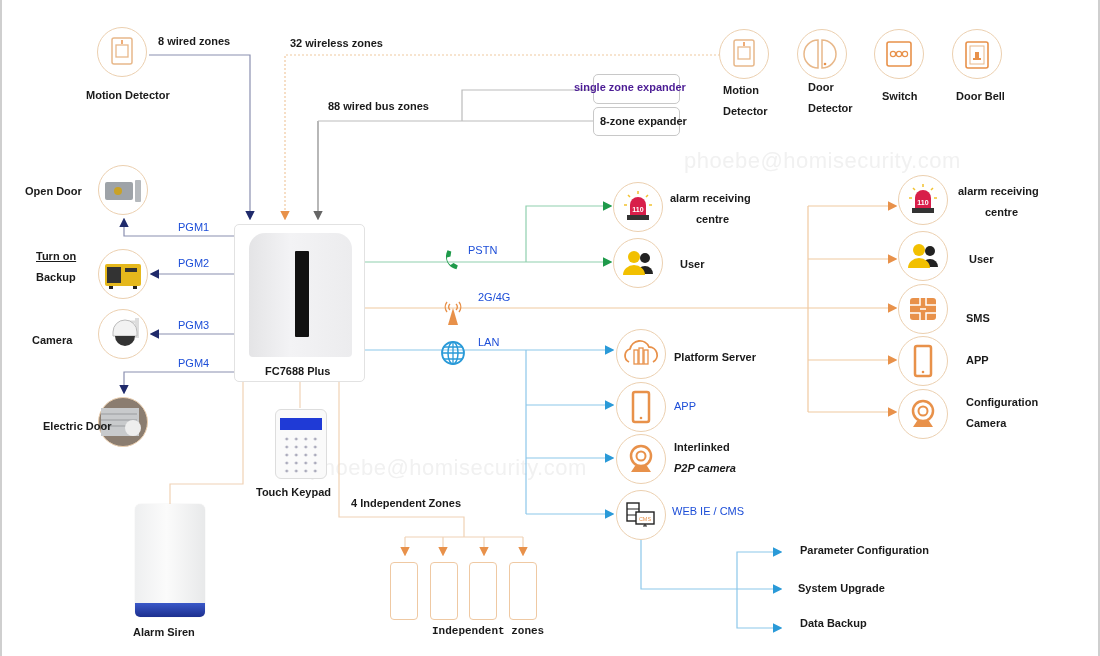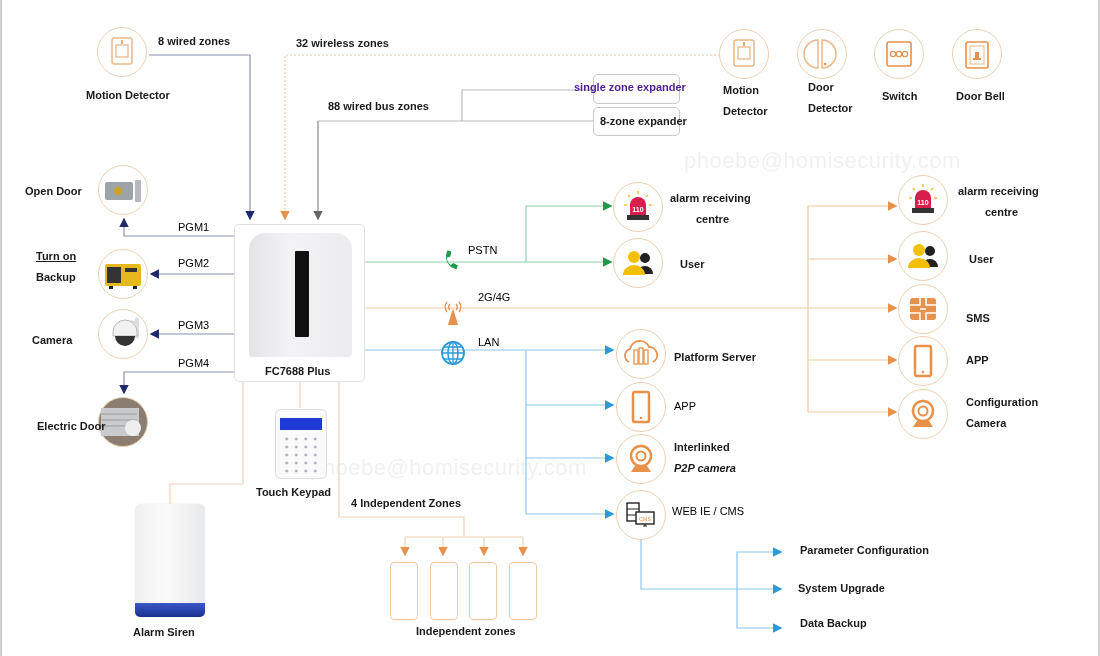--- a/index.html
+++ b/index.html
@@ -1,20 +1,20 @@
 <!DOCTYPE html>
 <html><head>
 <meta charset="utf-8">
 <style>
   html,body{margin:0;padding:0;background:#ffffff;}
   body{width:1100px;height:656px;position:relative;overflow:hidden;font-family:"Liberation Sans",sans-serif;}
   #frame{position:absolute;left:0;top:0;width:1100px;height:656px;border-left:2px solid #cfcfcf;border-right:2px solid #cfcfcf;box-sizing:border-box;}
   svg#wires{position:absolute;left:0;top:0;width:1100px;height:656px;}
   .lbl{position:absolute;font-weight:bold;font-size:11px;color:#1a1a1a;white-space:nowrap;line-height:21px;}
-  .lbl.n{font-weight:normal;color:#000000;}
+  .lbl.n{font-weight:normal;color:#1d4ed8;}
   .lbl.c{text-align:center;}
   .circ{position:absolute;width:50px;height:50px;border-radius:50%;border:1.2px solid #ecd0b0;background:#fff;box-sizing:border-box;}
   .circ svg{position:absolute;left:0;top:0;width:48px;height:48px;}
   .wm{position:absolute;font-size:22px;color:#f1f1f1;white-space:nowrap;letter-spacing:0.5px;}
   .box{position:absolute;border:1.2px solid #c8c8c8;border-radius:5px;background:#fff;box-sizing:border-box;}
   .panel{position:absolute;left:234px;top:224px;width:131px;height:158px;border:1px solid #e2e2e2;border-radius:5px;background:#fff;box-sizing:border-box;}
   .panel .body{position:absolute;left:14px;top:8px;width:103px;height:124px;background:linear-gradient(90deg,#e4e4e6,#f3f3f5 40%,#ececee);border-radius:16px 16px 4px 4px;}
   .panel .strip{position:absolute;left:60px;top:26px;width:14px;height:86px;background:#111;border-radius:1px;}
   .zonebox{position:absolute;width:28px;height:58px;border:1.2px solid #efc9a3;border-radius:4px;background:#fff;box-sizing:border-box;}
 </style>
@@ -91,21 +91,21 @@
 <div class="circ" style="left:97px;top:27px;">
   <svg viewBox="0 0 48 48">
       <rect x="14" y="10" width="20" height="26" rx="2" fill="#fff" stroke="#e8b88a" stroke-width="1.5"></rect>
       <rect x="18" y="17" width="12" height="12" fill="none" stroke="#e8b88a" stroke-width="1.3"></rect>
       <line x1="24" y1="12" x2="24" y2="16" stroke="#e8914a" stroke-width="1.5"></line>
     </svg>
 </div>
 <div class="lbl" style="left:158px;top:31px;">8 wired zones</div>
 <div class="lbl" style="left:86px;top:85px;">Motion Detector</div>
 
-<div class="lbl" style="left:296px;top:33px;">32 wireless zones</div>
+<div class="lbl" style="left:290px;top:33px;">32 wireless zones</div>
 
 <div class="lbl" style="left:328px;top:96px;">88 wired  bus zones</div>
 <div class="box" style="left:593px;top:74px;width:87px;height:30px;"></div>
 <div class="lbl" style="left:574px;top:77px;color:#4c1d95;">single zone expander</div>
 <div class="box" style="left:593px;top:107px;width:87px;height:29px;"></div>
 <div class="lbl" style="left:600px;top:111px;">8-zone expander</div>
 
 <div class="circ" style="left:719px;top:29px;">
   <svg viewBox="0 0 48 48">
       <rect x="14" y="10" width="20" height="26" rx="2" fill="#fff" stroke="#e8b88a" stroke-width="1.5"></rect>
@@ -188,39 +188,39 @@
 </div>
 <div class="lbl" style="left:32px;top:330px;">Camera</div>
 
 <div class="circ" style="left:98px;top:397px;background:#8b7d70;">
   <svg viewBox="0 0 48 48">
       <path d="M2,10 H40 V38 H2 Z" fill="#c8cacc"></path>
       <path d="M2,16 H38 M2,22 H38 M2,28 H38" stroke="#9a9c9f" stroke-width="1"></path>
       <circle cx="34" cy="30" r="8" fill="#eee"></circle>
     </svg>
 </div>
-<div class="lbl" style="left:9px;top:416px;padding-left:28px;">Electric Door</div>
+<div class="lbl" style="left:15px;top:416px;padding-left:28px;">Electric Door</div>
 
 <div style="position:absolute;left:275px;top:409px;width:50px;height:68px;border:1px solid #ddd;border-radius:6px;background:#fafafa;">
   <div style="position:absolute;left:4px;top:8px;width:42px;height:12px;background:#1f3ad6;"></div>
   <div style="position:absolute;left:6px;top:25px;width:38px;height:38px;background:radial-gradient(circle,#aab 1px,transparent 1.8px) 0 0/9.5px 8px;"></div>
 </div>
 <div class="lbl" style="left:256px;top:482px;">Touch Keypad</div>
 
 <div style="position:absolute;left:135px;top:504px;width:70px;height:113px;border-radius:6px;background:linear-gradient(90deg,#eeeff0,#fbfbfb 45%,#e8e9ea);box-shadow:0 0 1px #ccc;">
   <div style="position:absolute;left:0;bottom:0;width:70px;height:14px;border-radius:0 0 5px 5px;background:linear-gradient(#3a58c8,#1c2f8f);"></div>
 </div>
 <div class="lbl" style="left:133px;top:622px;">Alarm Siren</div>
 
 <div class="lbl" style="left:351px;top:493px;">4 Independent Zones</div>
 <div class="zonebox" style="left:390px;top:562px;"></div>
 <div class="zonebox" style="left:430px;top:562px;"></div>
 <div class="zonebox" style="left:469px;top:562px;"></div>
 <div class="zonebox" style="left:509px;top:562px;"></div>
-<div class="lbl" style="left:416px;top:621px;">Independent zones</div>
+<div class="lbl" style="left:432px;top:621px;font-family:Liberation Mono, monospace;">Independent zones</div>
 
 <svg style="position:absolute;left:439px;top:249px;width:24px;height:24px;" viewBox="0 0 24 24">
     <path d="M5,3 l4,0 l1,5 l-3,2 c1,3 3,5 6,6 l2,-3 l5,1 l0,4 c-9,1 -16,-6 -15,-15 z" fill="#1e9a4a" transform="rotate(20 12 12)"></path>
   </svg>
 <div class="lbl n" style="left:468px;top:240px;">PSTN</div>
 
 <div class="circ" style="left:613px;top:182px;">
   <svg viewBox="0 0 48 48">
       <path d="M16,32 V22 a8,8 0 0 1 16,0 V32 Z" fill="#d81e4a"></path>
       <rect x="13" y="32" width="22" height="5" fill="#333"></rect>

